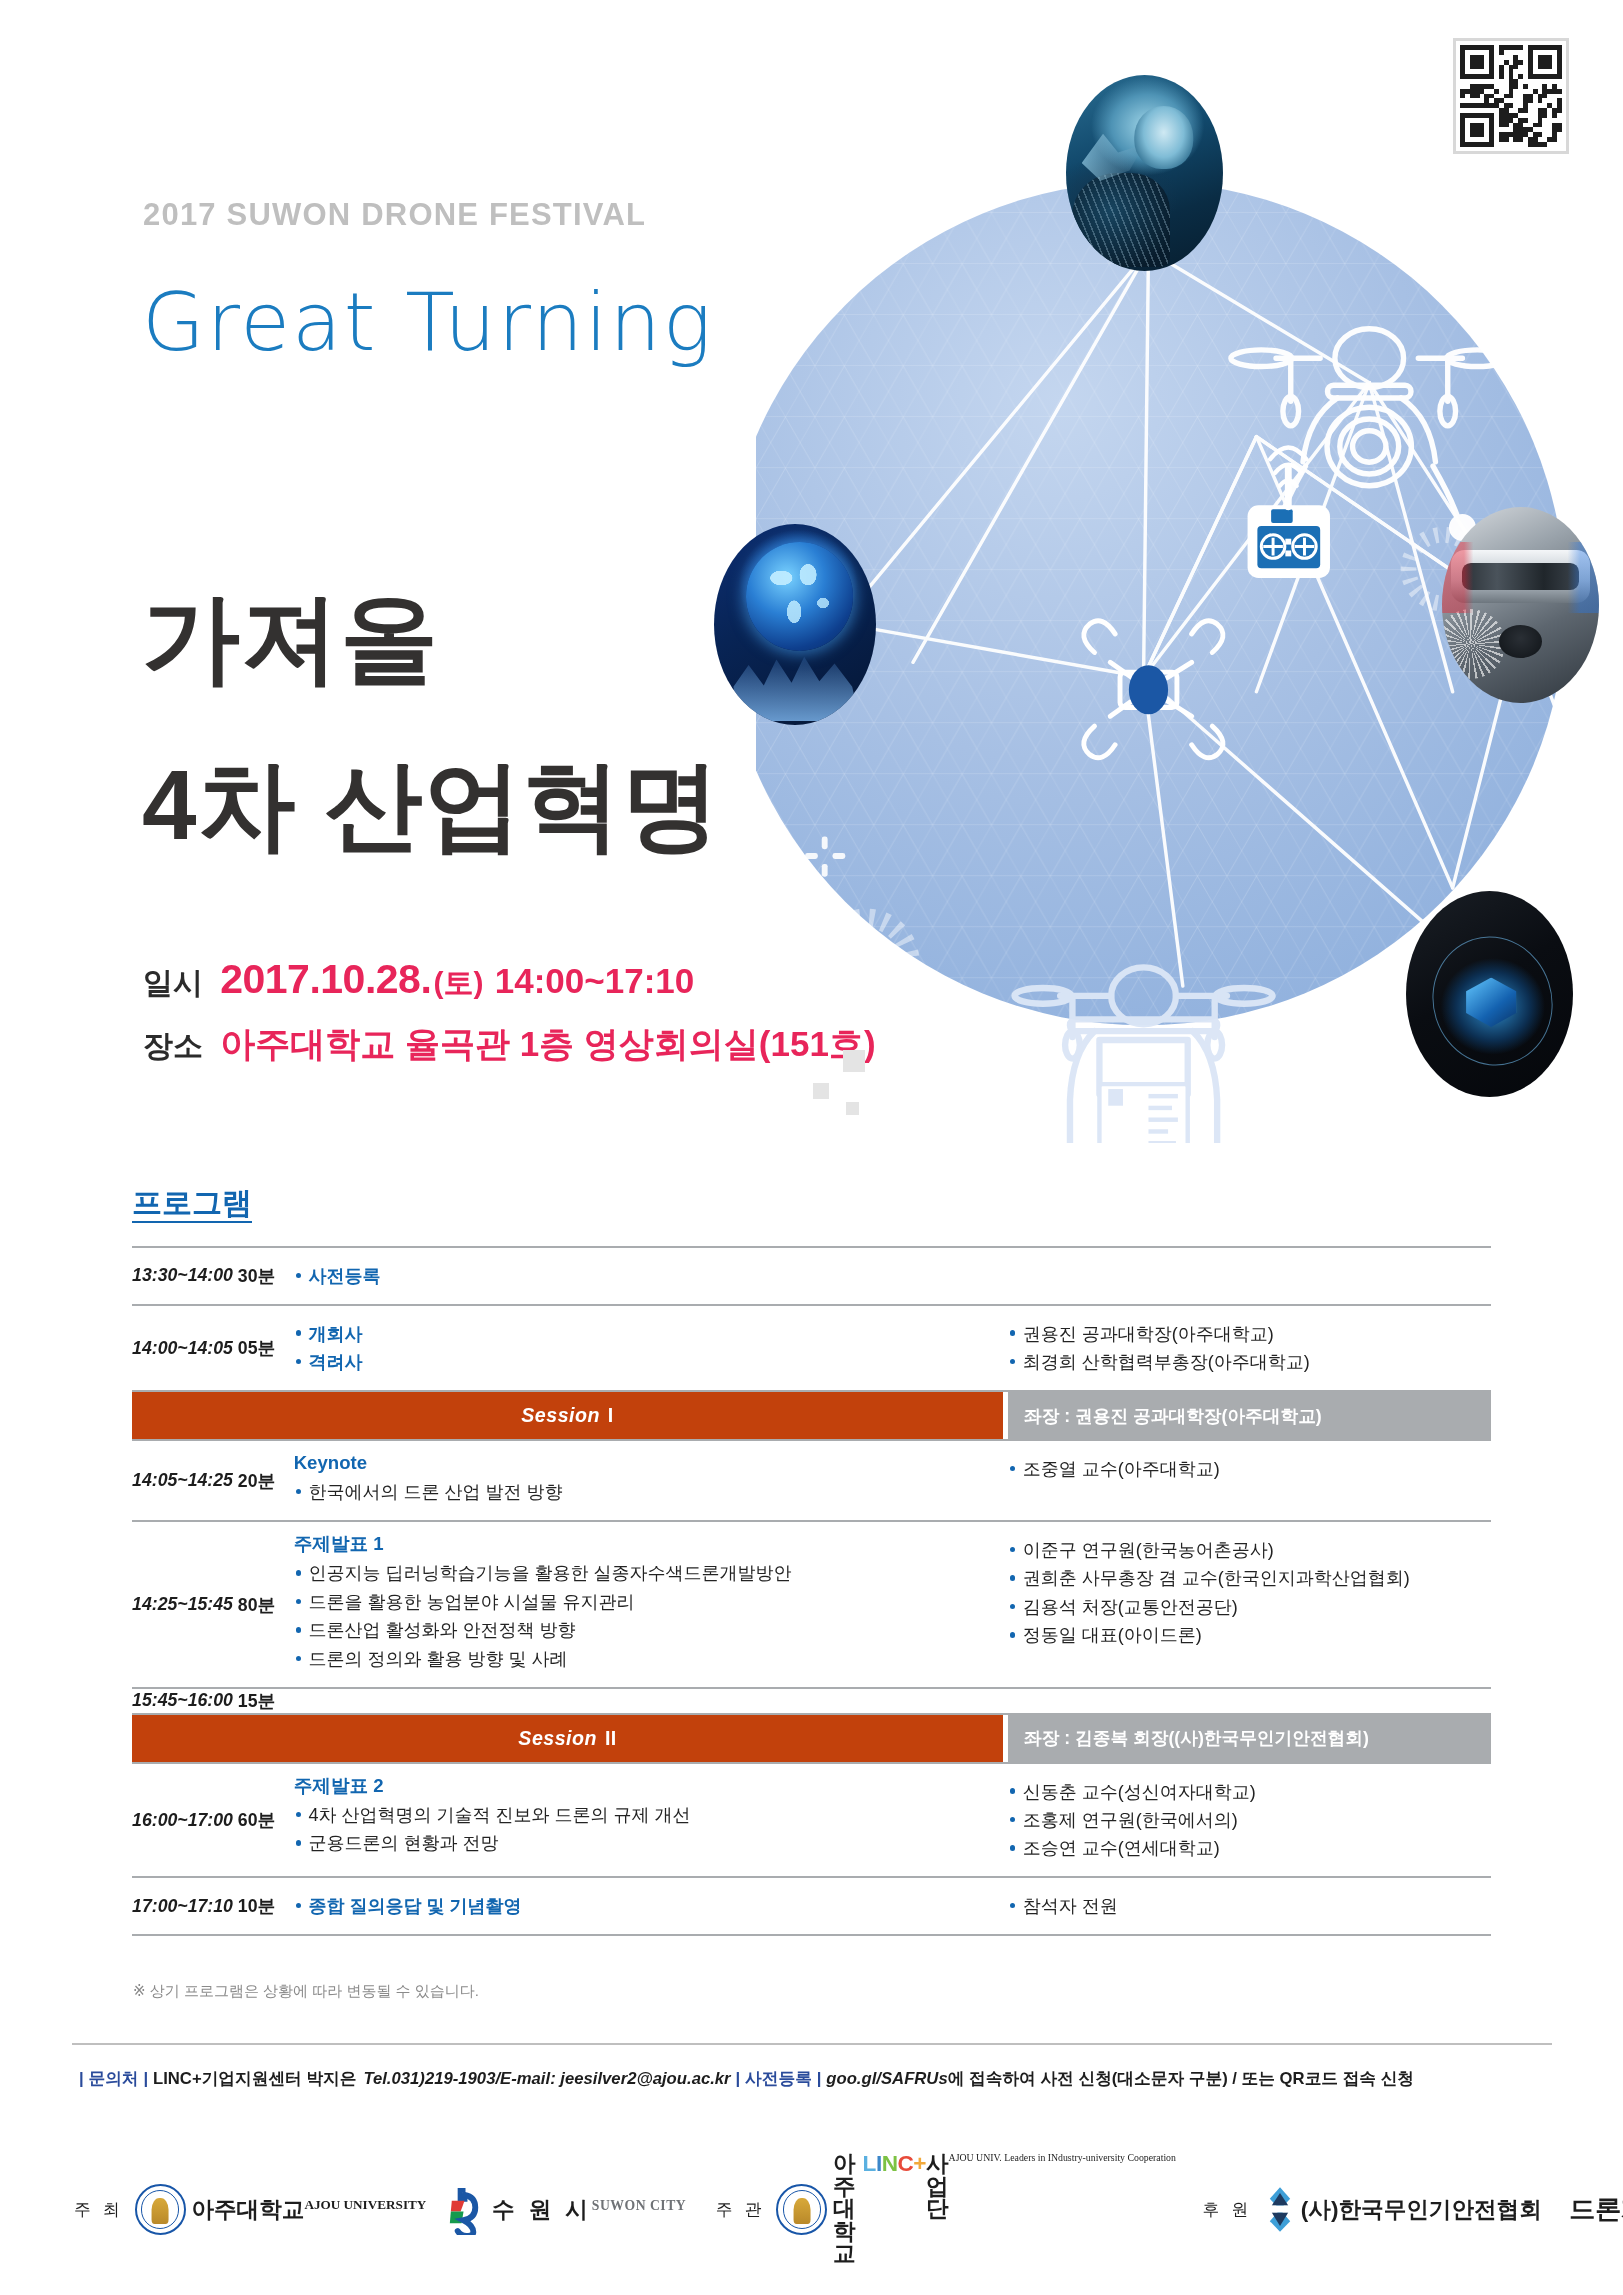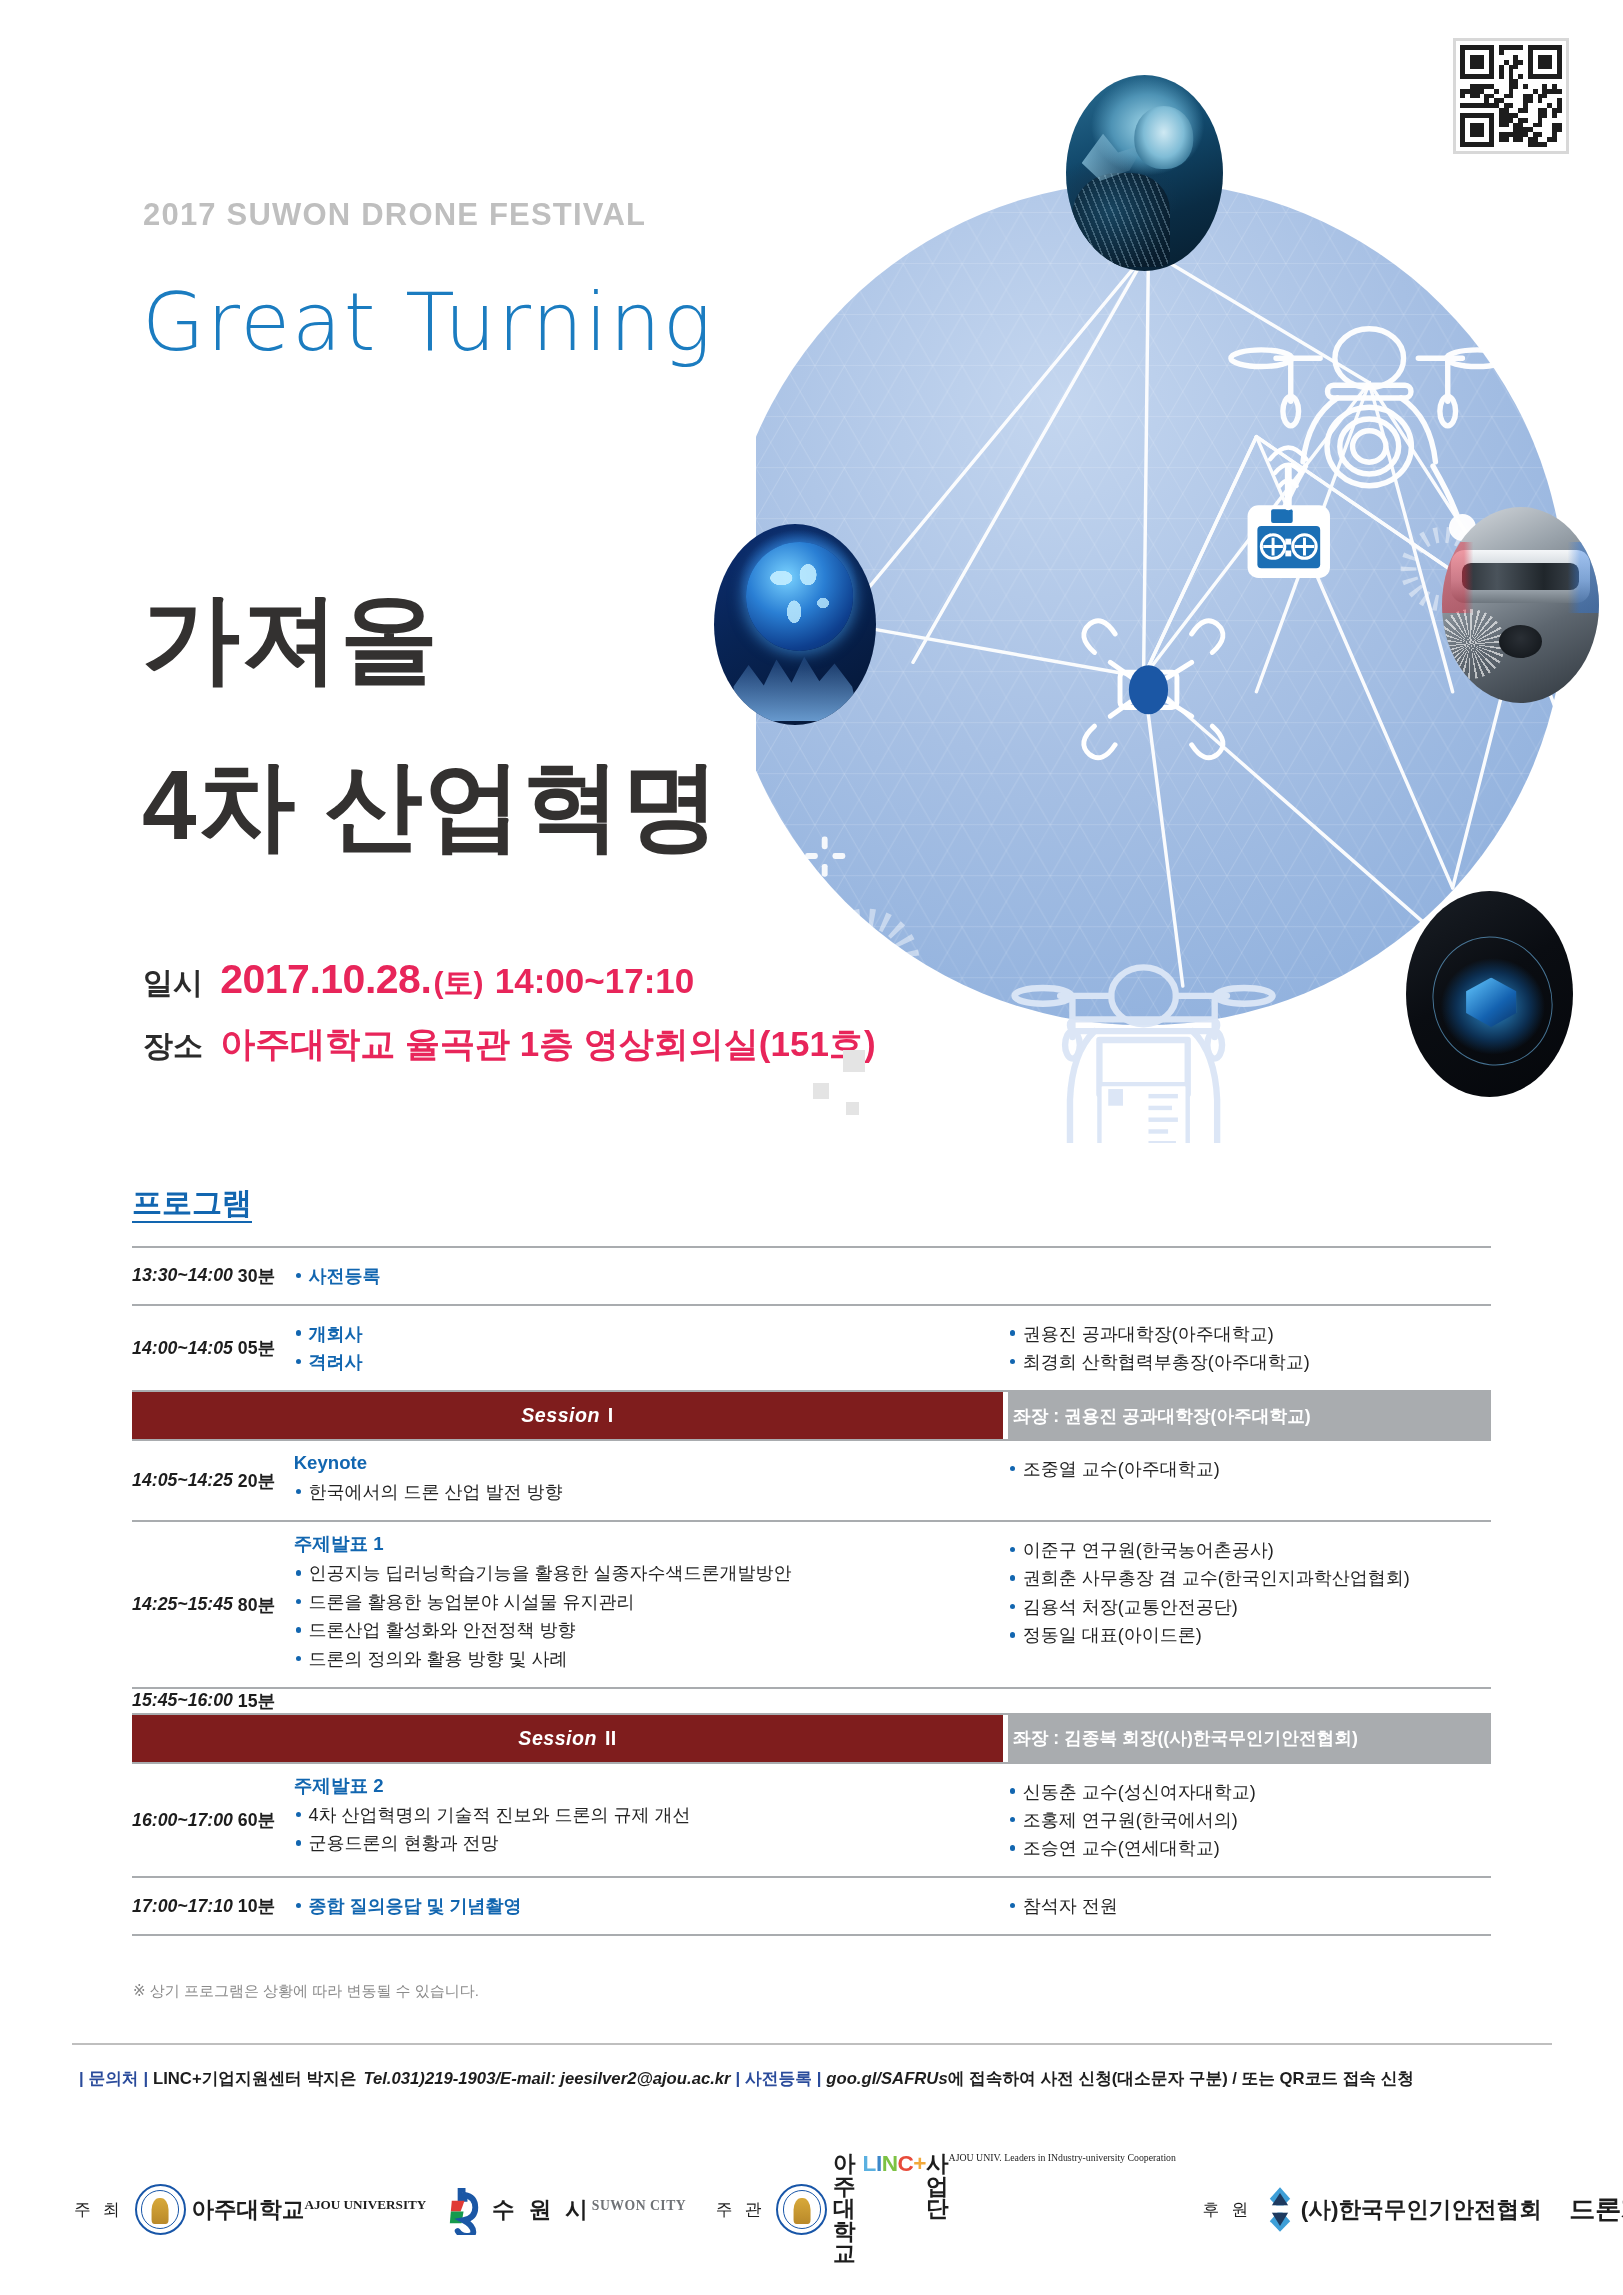--- a/index.html
+++ b/index.html
@@ -167,26 +167,26 @@
        font-family:"Liberation Sans","DejaVu Sans",sans-serif;}
   .bullet{font-size:18px;color:#232323;line-height:1.25;margin:5.9px 0;position:relative;
           padding-left:14.7px;font-family:"Liberation Sans","DejaVu Sans",sans-serif;font-weight:400;}
   .bullet:before{content:"";position:absolute;left:2px;top:7.9px;width:5.4px;height:5.4px;
           border-radius:50%;background:#1266b0;}
   .bullet.blue{color:#1266b0;font-weight:700;}
   .bullet.plain{padding-left:0;}
   .bullet.plain:before{display:none;}
 
   .sess{display:flex;align-items:stretch;margin:0;}
-  .sess-mid{flex:1 1 auto;background:#7f1d1d;display:flex;align-items:center;justify-content:center;
+  .sess-mid{flex:1 1 auto;background:#c2410c;display:flex;align-items:center;justify-content:center;
        color:#ffffff;font-size:19.6px;font-weight:700;font-style:italic;height:47px;
        font-family:"Liberation Sans",sans-serif;letter-spacing:0.5px;}
   .sess-gap{width:4.9px;flex:0 0 4.9px;background:#ffffff;}
   .sess-right{width:483px;flex:0 0 483px;background:#a9acaf;display:flex;align-items:center;
-       padding-left:5px;color:#ffffff;font-size:17.7px;font-weight:700;height:47px;
+       padding-left:16px;color:#ffffff;font-size:17.7px;font-weight:700;height:47px;
        font-family:"Liberation Sans","DejaVu Sans",sans-serif;box-sizing:border-box;}
 
   .note{position:absolute;left:133px;top:1982px;font-size:15px;color:#8a8a8a;
         font-family:"Liberation Sans","DejaVu Sans",sans-serif;}
 
   
   .foot-rule{position:absolute;left:72px;top:2043px;width:1480px;height:2px;background:#bfbfbf;}
   .contact{position:absolute;left:74px;top:2067px;white-space:nowrap;
            font-size:16.7px;font-family:"Liberation Sans","DejaVu Sans",sans-serif;}
   .contact .tag{color:#2a4b9b;font-weight:700;}

